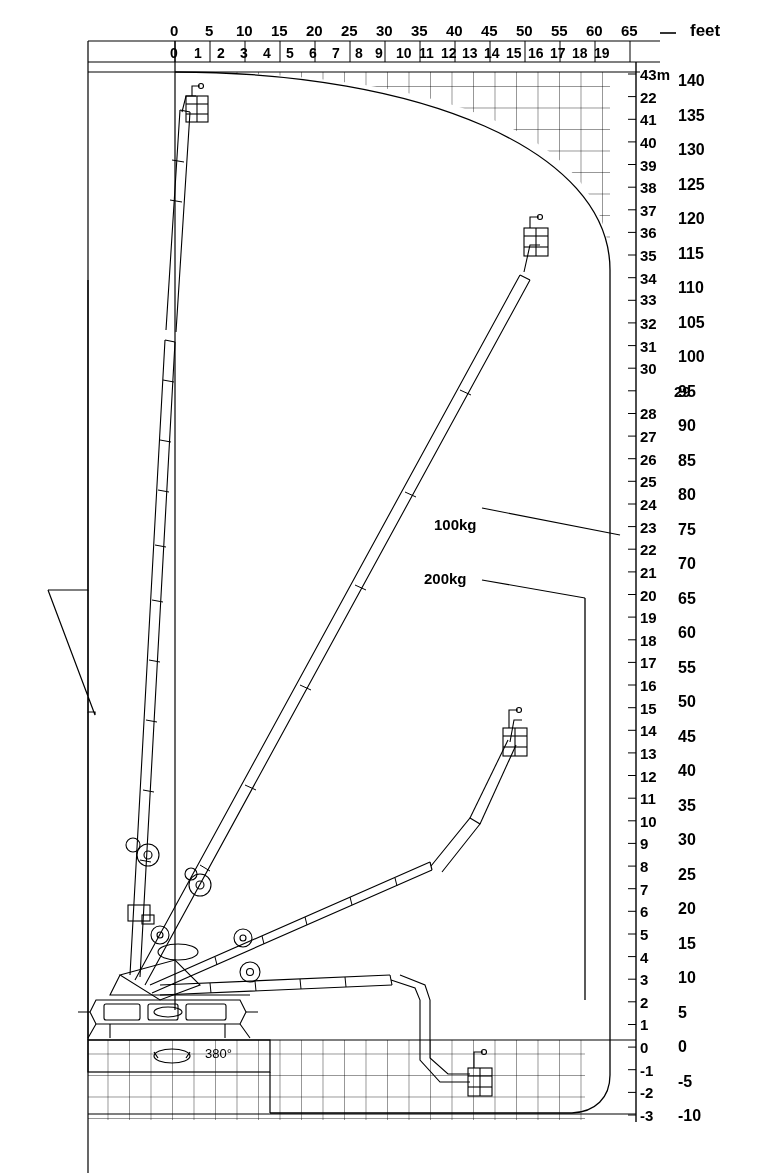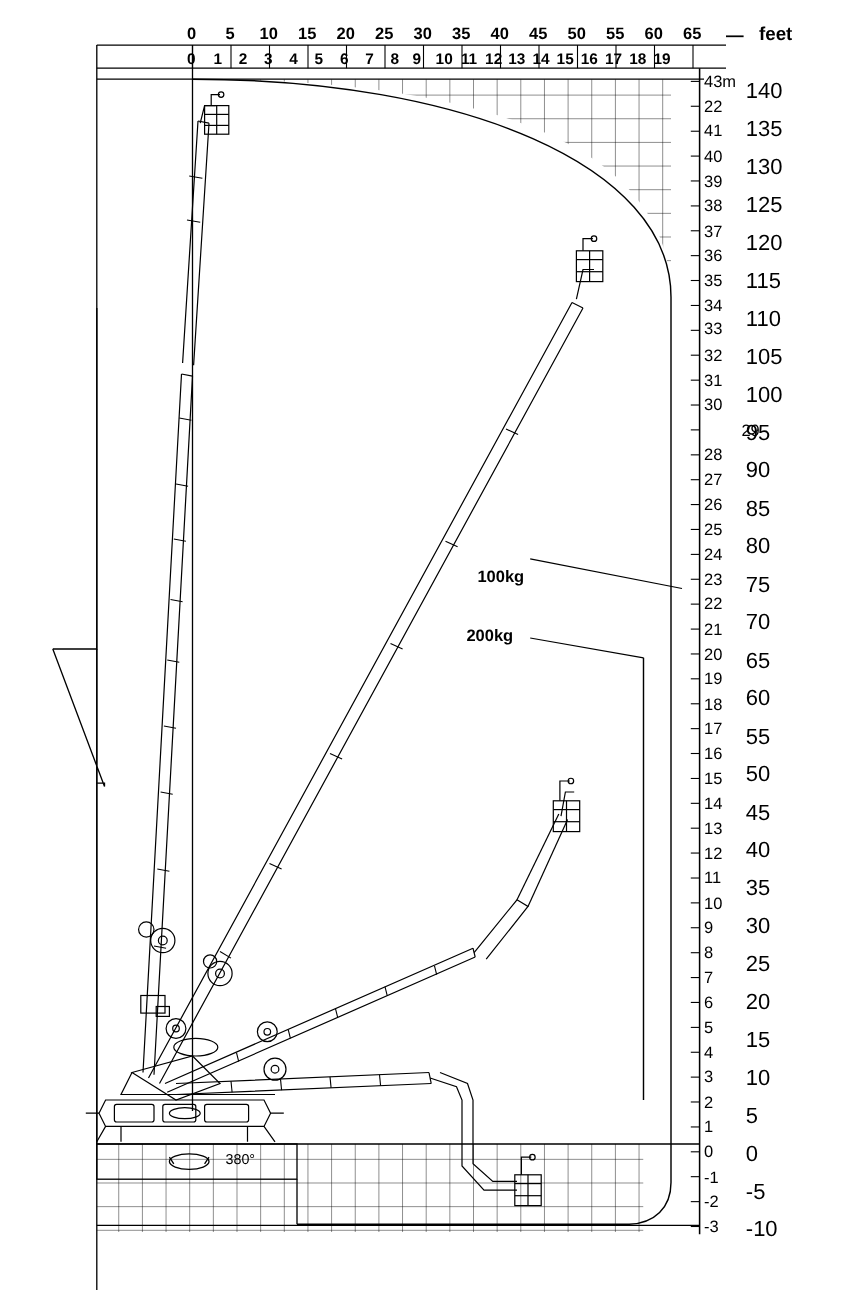--- a/index.html
+++ b/index.html
@@ -3,22 +3,22 @@
 <meta charset="utf-8">
 <style>
   html,body{margin:0;padding:0;background:#ffffff;}
   body{width:770px;height:1173px;position:relative;overflow:hidden;
        font-family:"Liberation Sans",sans-serif;color:#000;}
   #stage{position:absolute;left:0;top:0;width:770px;height:1173px;}
   svg{position:absolute;left:0;top:0;}
   .lbl{position:absolute;font-weight:bold;white-space:nowrap;}
   .tick-top{font-size:15px;}
   .tick-top2{font-size:14px;}
-  .m-scale{font-size:15px;font-weight:normal;}
-  .ft-scale{font-size:20px;font-weight:normal;}
+  .m-scale{font-size:15px;font-weight:bold;}
+  .ft-scale{font-size:16px;font-weight:bold;}
   .feet-hdr{font-size:17px;font-weight:bold;}
   .kg{font-size:15px;font-weight:bold;}
   .deg{font-size:13px;font-weight:normal;}
 </style>
 </head>
 <body>
 
 <div id="stage">
 
   <svg width="770" height="1173" viewBox="0 0 770 1173">

